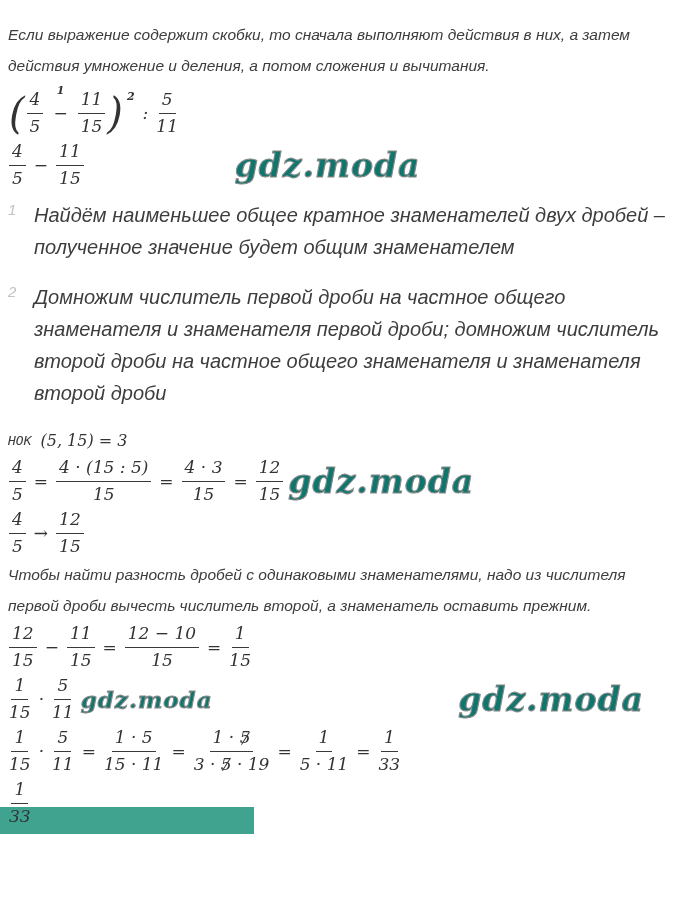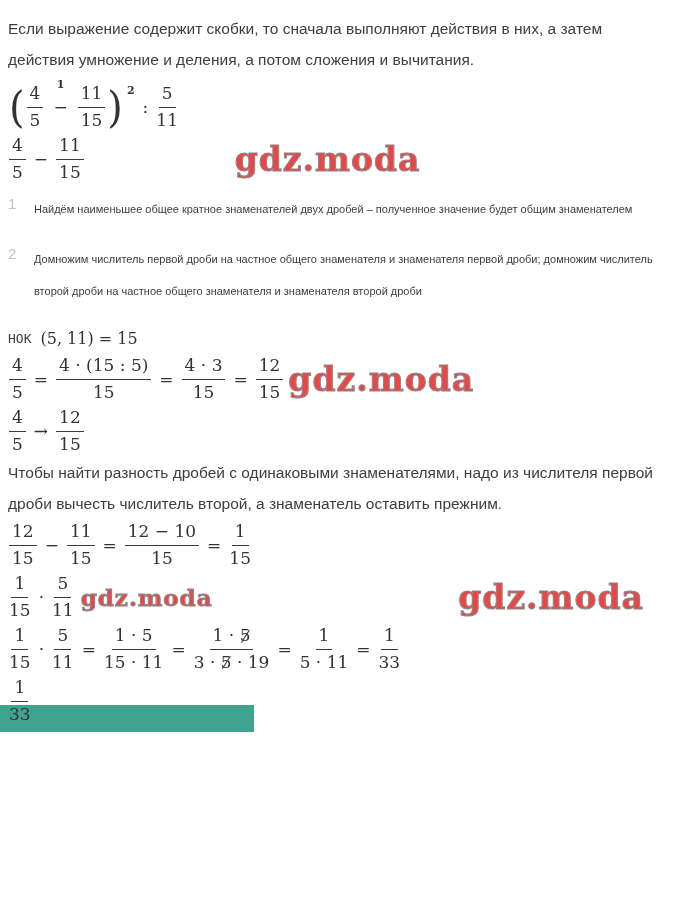--- a/index.html
+++ b/index.html
@@ -2,21 +2,21 @@
 <html><head>
 <meta charset="utf-8">
 <style>
   *{box-sizing:border-box;}
   html,body{margin:0;padding:0;}
   body{
     width:680px;min-height:906px;background:#ffffff;
     font-family:"Liberation Sans",sans-serif;color:#3c3c3c;
     overflow:hidden;
   }
-  .page{padding:13px 10px 0 8px;position:relative;}
+  .page{padding:19px 10px 0 8px;position:relative;font-style:italic;}
   .para{font-size:15.5px;line-height:31px;margin:0;color:#3d3d3d;}
   .math-line{
     display:flex;align-items:center;
     font-family:"DejaVu Serif","Liberation Serif",serif;
     font-size:17px;color:#333;min-height:52px;
   }
   .frac{display:inline-flex;flex-direction:column;align-items:center;text-align:center;line-height:1.25;margin:0 1px;}
   .num{border-bottom:1px solid #3a3a3a;padding:0 3px 2px;white-space:nowrap;}
   .den{padding-top:2px;white-space:nowrap;}
   .mop{margin:0 7px;white-space:pre;}
@@ -26,24 +26,24 @@
   .supabs{position:absolute;font-size:11px;top:-19px;left:50%;transform:translateX(-50%);font-weight:700;}
   .mlabel{font-family:"DejaVu Sans Mono",monospace;font-size:13px;margin-right:2px;color:#3c3c3c;}
   .strike{position:relative;display:inline-block;}
   .strike::after{
     content:"";position:absolute;left:-2px;right:-2px;top:50%;height:1.2px;
     background:#3a3a3a;transform:rotate(-58deg);
   }
   .steps{margin:8px 0 0;}
   .step{display:flex;margin-bottom:18px;}
   .step-num{width:26px;flex:none;color:#c3c3c3;font-size:15px;padding-top:2px;}
-  .step-text{font-size:11px;line-height:32px;color:#3d3d3d;}
+  .step-text{font-size:20px;line-height:32px;color:#3d3d3d;}
   .watermark{
     font-family:"DejaVu Serif",serif;font-weight:700;
-    color:#ef4444;-webkit-text-stroke:1.1px #8a8a8a;
+    color:#0f766e;-webkit-text-stroke:1.1px #8a8a8a;
     letter-spacing:1px;white-space:nowrap;user-select:none;
   }
   .wm-lg{font-size:33px;}
   .wm-sm{font-size:23px;}
   .spacer{flex:1;}
   .result-wrap{position:relative;margin-top:0;}
   .result-highlight{
     position:absolute;left:-8px;top:30px;width:254px;height:27px;
     background:#3fa38f;z-index:0;
   }
@@ -100,21 +100,21 @@
       <span class="step-text">Найдём наименьшее общее кратное знаменателей двух дробей – полученное значение будет общим знаменателем</span>
     </div>
     <div class="step">
       <span class="step-num">2</span>
       <span class="step-text">Домножим числитель первой дроби на частное общего знаменателя и знаменателя первой дроби; домножим числитель второй дроби на частное общего знаменателя и знаменателя второй дроби</span>
     </div>
   </div>
 
   <div class="math-line nok-line">
       <span class="mlabel">НОК</span>
-      <span class="mop">(5, 11) = 15</span>
+      <span class="mop">(5, 15) = 3</span>
     </div>
 
   <div class="math-line">
     <span class="math-line" style="min-height:0">
         <span class="frac">
           <span class="num"><span>4</span></span>
           <span class="den"><span>5</span></span>
         </span>
         <span class="mop">=</span>
         <span class="frac">

